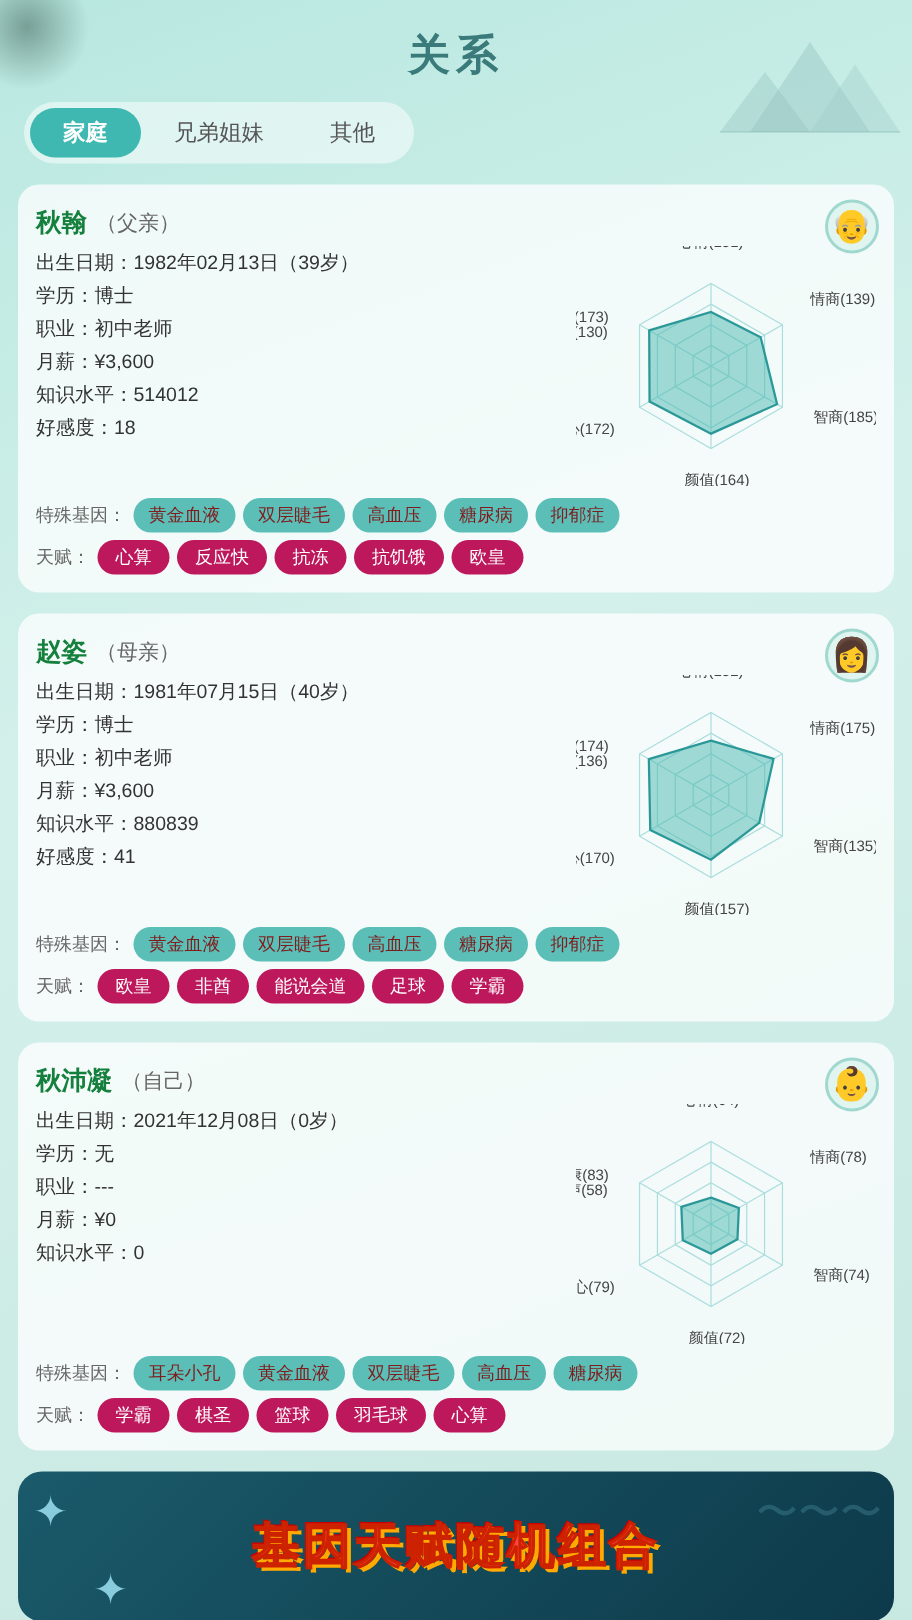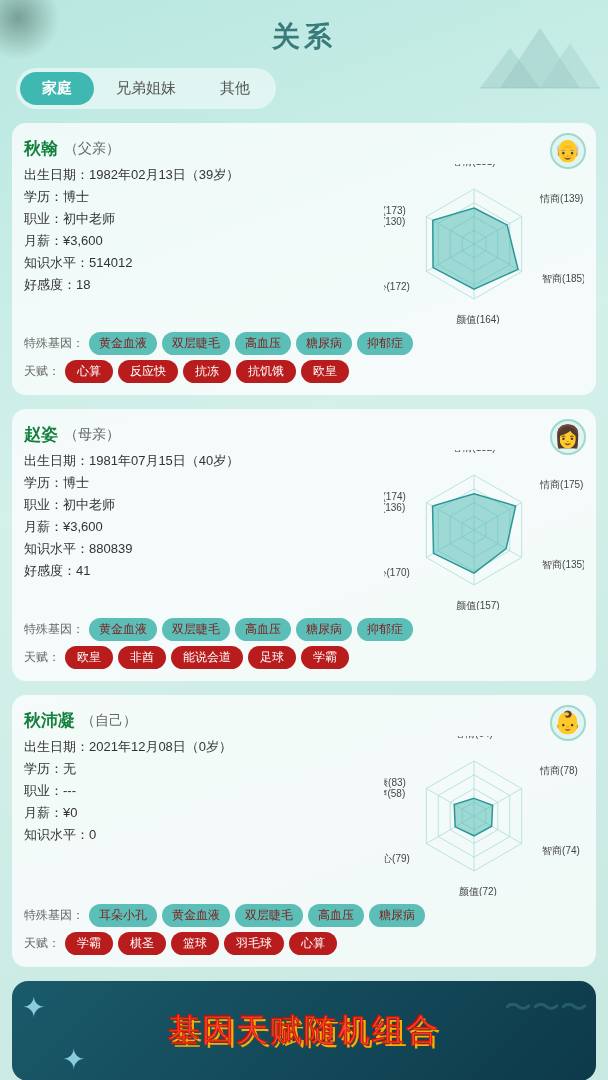--- a/index.html
+++ b/index.html
@@ -124,21 +124,21 @@
       background: #5bbfb8;
     }
     .talent-row {
       display: flex;
       flex-wrap: wrap;
       gap: 5px;
       margin-top: 5px;
       align-items: center;
     }
     .tag-talent {
-      background: #b91c1c;
+      background: #be185d;
       padding: 3px 12px;
       border-radius: 12px;
       font-size: 12px;
       color: white;
     }
 
     
     .bottom-banner {
       margin: 10px 12px 0;
       background: linear-gradient(135deg, #1a5a6a 0%, #0d3a4a 100%);
@@ -146,21 +146,21 @@
       padding: 20px 16px;
       position: relative;
       overflow: hidden;
       min-height: 100px;
       display: flex;
       align-items: center;
       justify-content: center;
     }
     .banner-text {
       font-size: 32px;
-      font-weight: 400;
+      font-weight: 700;
       color: #ff4444;
       text-shadow: 3px 3px 0 #ffaa00, -1px -1px 0 #cc0000;
       letter-spacing: 2px;
       text-align: right;
       -webkit-text-stroke: 1px #cc2200;
     }
     .banner-deco-right {
       position: absolute; right: 8px; top: 8px;
       font-size: 28px; opacity: 0.4; color: #4a8a9a;
     }

